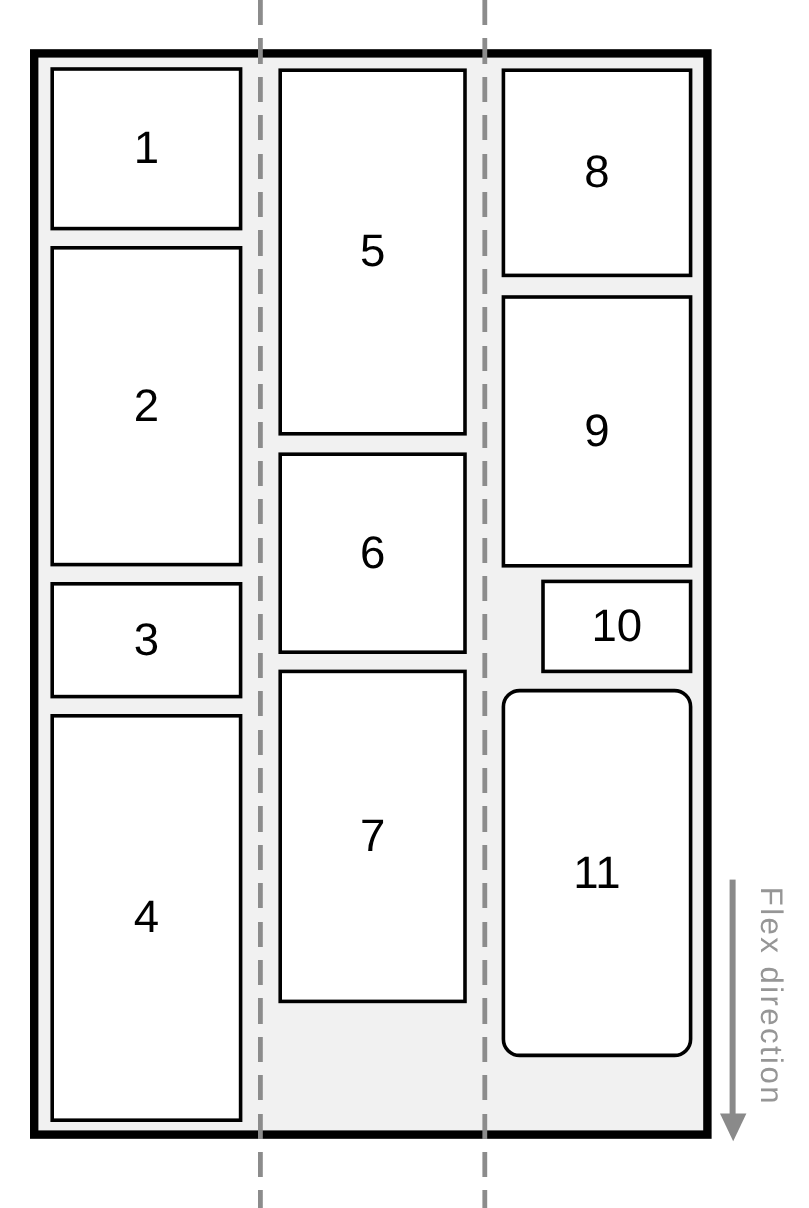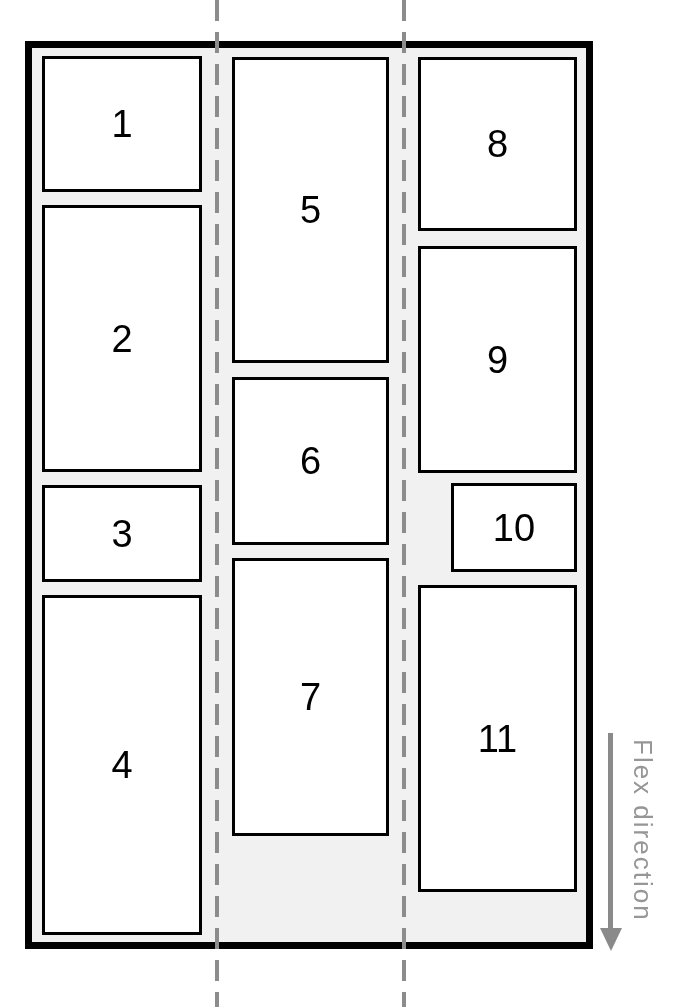--- a/index.html
+++ b/index.html
@@ -38,22 +38,22 @@
   .b2  { height: 267px; margin-top: 13px; }
   .b3  { height: 97px;  margin-top: 13px; }
   .b4  { height: 340px; margin-top: 13px; }
   
   .b5  { height: 306px; }
   .b6  { height: 168px; margin-top: 14px; }
   .b7  { height: 278px; margin-top: 13px; }
   
   .b8  { height: 174px; }
   .b9  { height: 227px; margin-top: 15px; }
-  .b10 { height: 89px;  margin-top: 10px; margin-left: 33px; }
-  .b11 { height: 307px; margin-top: 13px; }
+  .b10 { height: 78px;  margin-top: 10px; margin-left: 33px; }
+  .b11 { height: 307px; margin-top: 13px; border-radius: 15px; }
 
   
   .guide {
     position: absolute; top: 0; width: 4px; height: 1007px; z-index: 5;
     background: repeating-linear-gradient(
       to bottom,
       #8c8c8c 0px, #8c8c8c 21px,
       rgba(0,0,0,0) 21px, rgba(0,0,0,0) 32px);
   }
   .guide-1 { left: 215px; }

